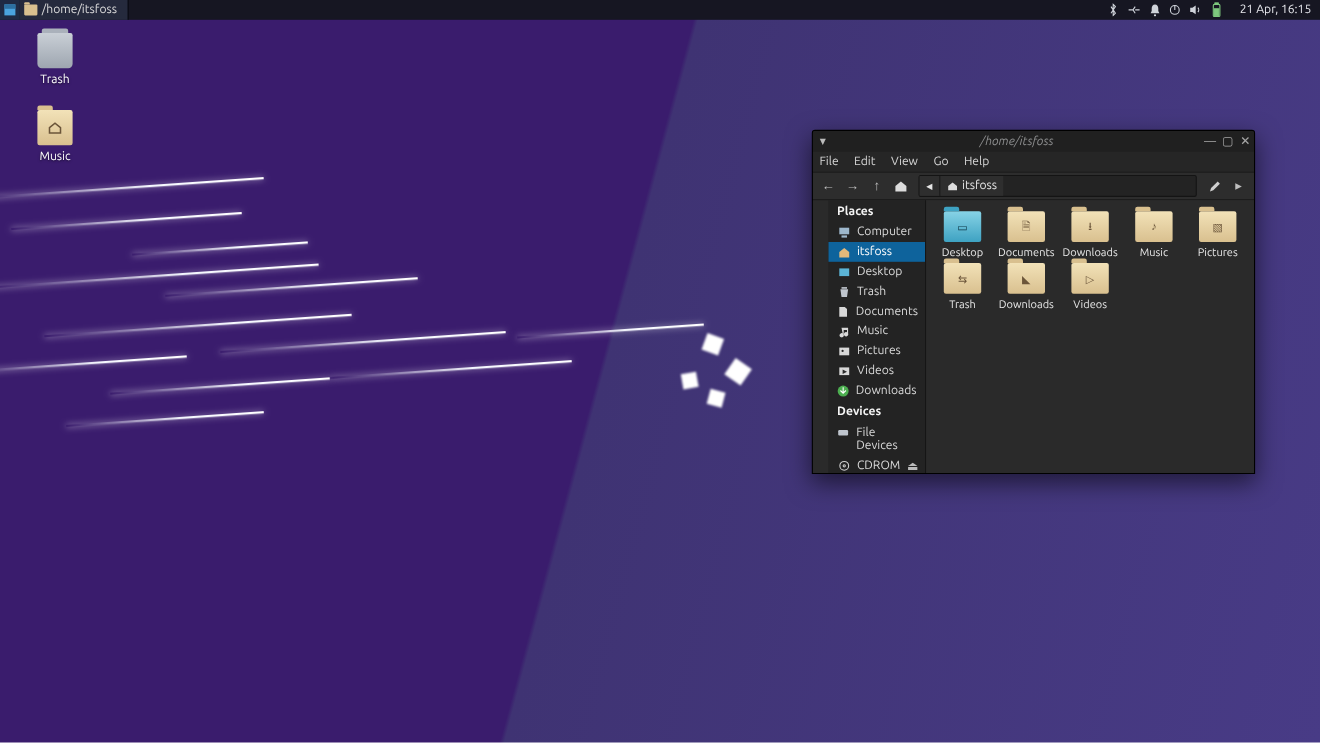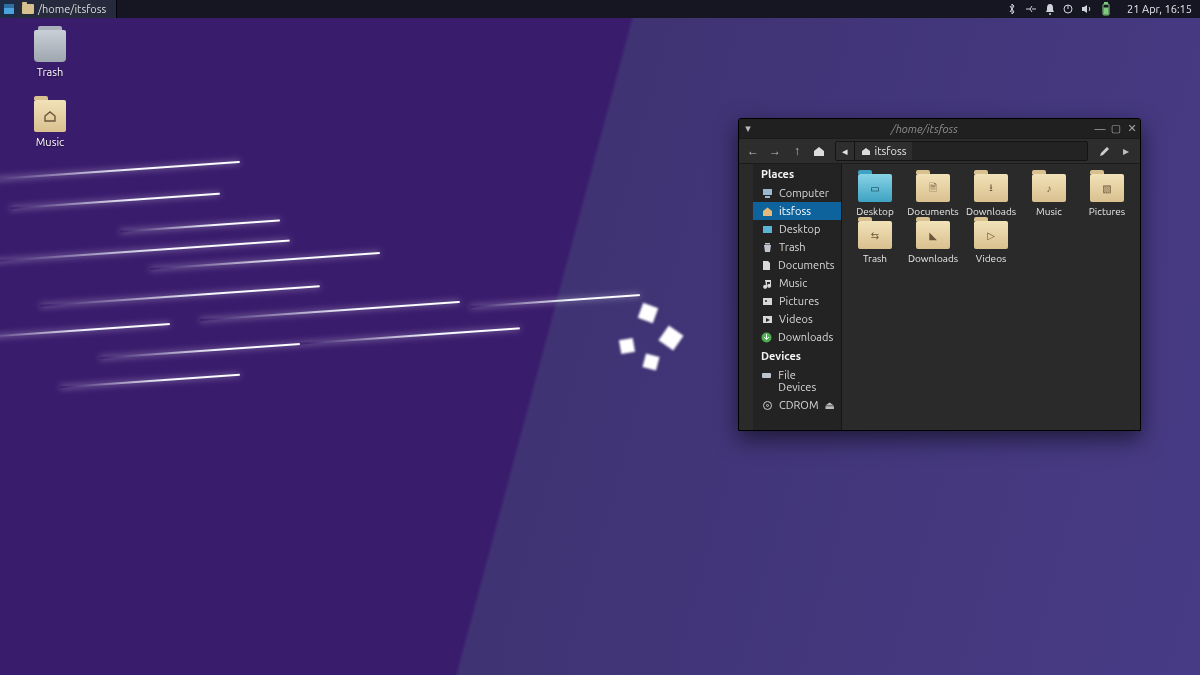--- a/index.html
+++ b/index.html
@@ -180,20 +180,27 @@
 </div>
 
 <div class="win">
   <div class="titlebar">
     <div class="menubtn">▾</div>
     <div class="title">/home/itsfoss</div>
     <div class="winbtn">—</div>
     <div class="winbtn">▢</div>
     <div class="winbtn">✕</div>
   </div>
+  <div class="menubar">
+    <span>File</span>
+    <span>Edit</span>
+    <span>View</span>
+    <span>Go</span>
+    <span>Help</span>
+  </div>
   <div class="toolbar">
     <div class="tbtn">←</div>
     <div class="tbtn">→</div>
     <div class="tbtn">↑</div>
     <div class="tbtn">
       <svg width="12" height="12" viewBox="0 0 12 12" fill="#dcdcdc">
           <path d="M1 6l5-4 5 4v5H1z"></path>
         </svg>
     </div>
     <div class="pathbar">

